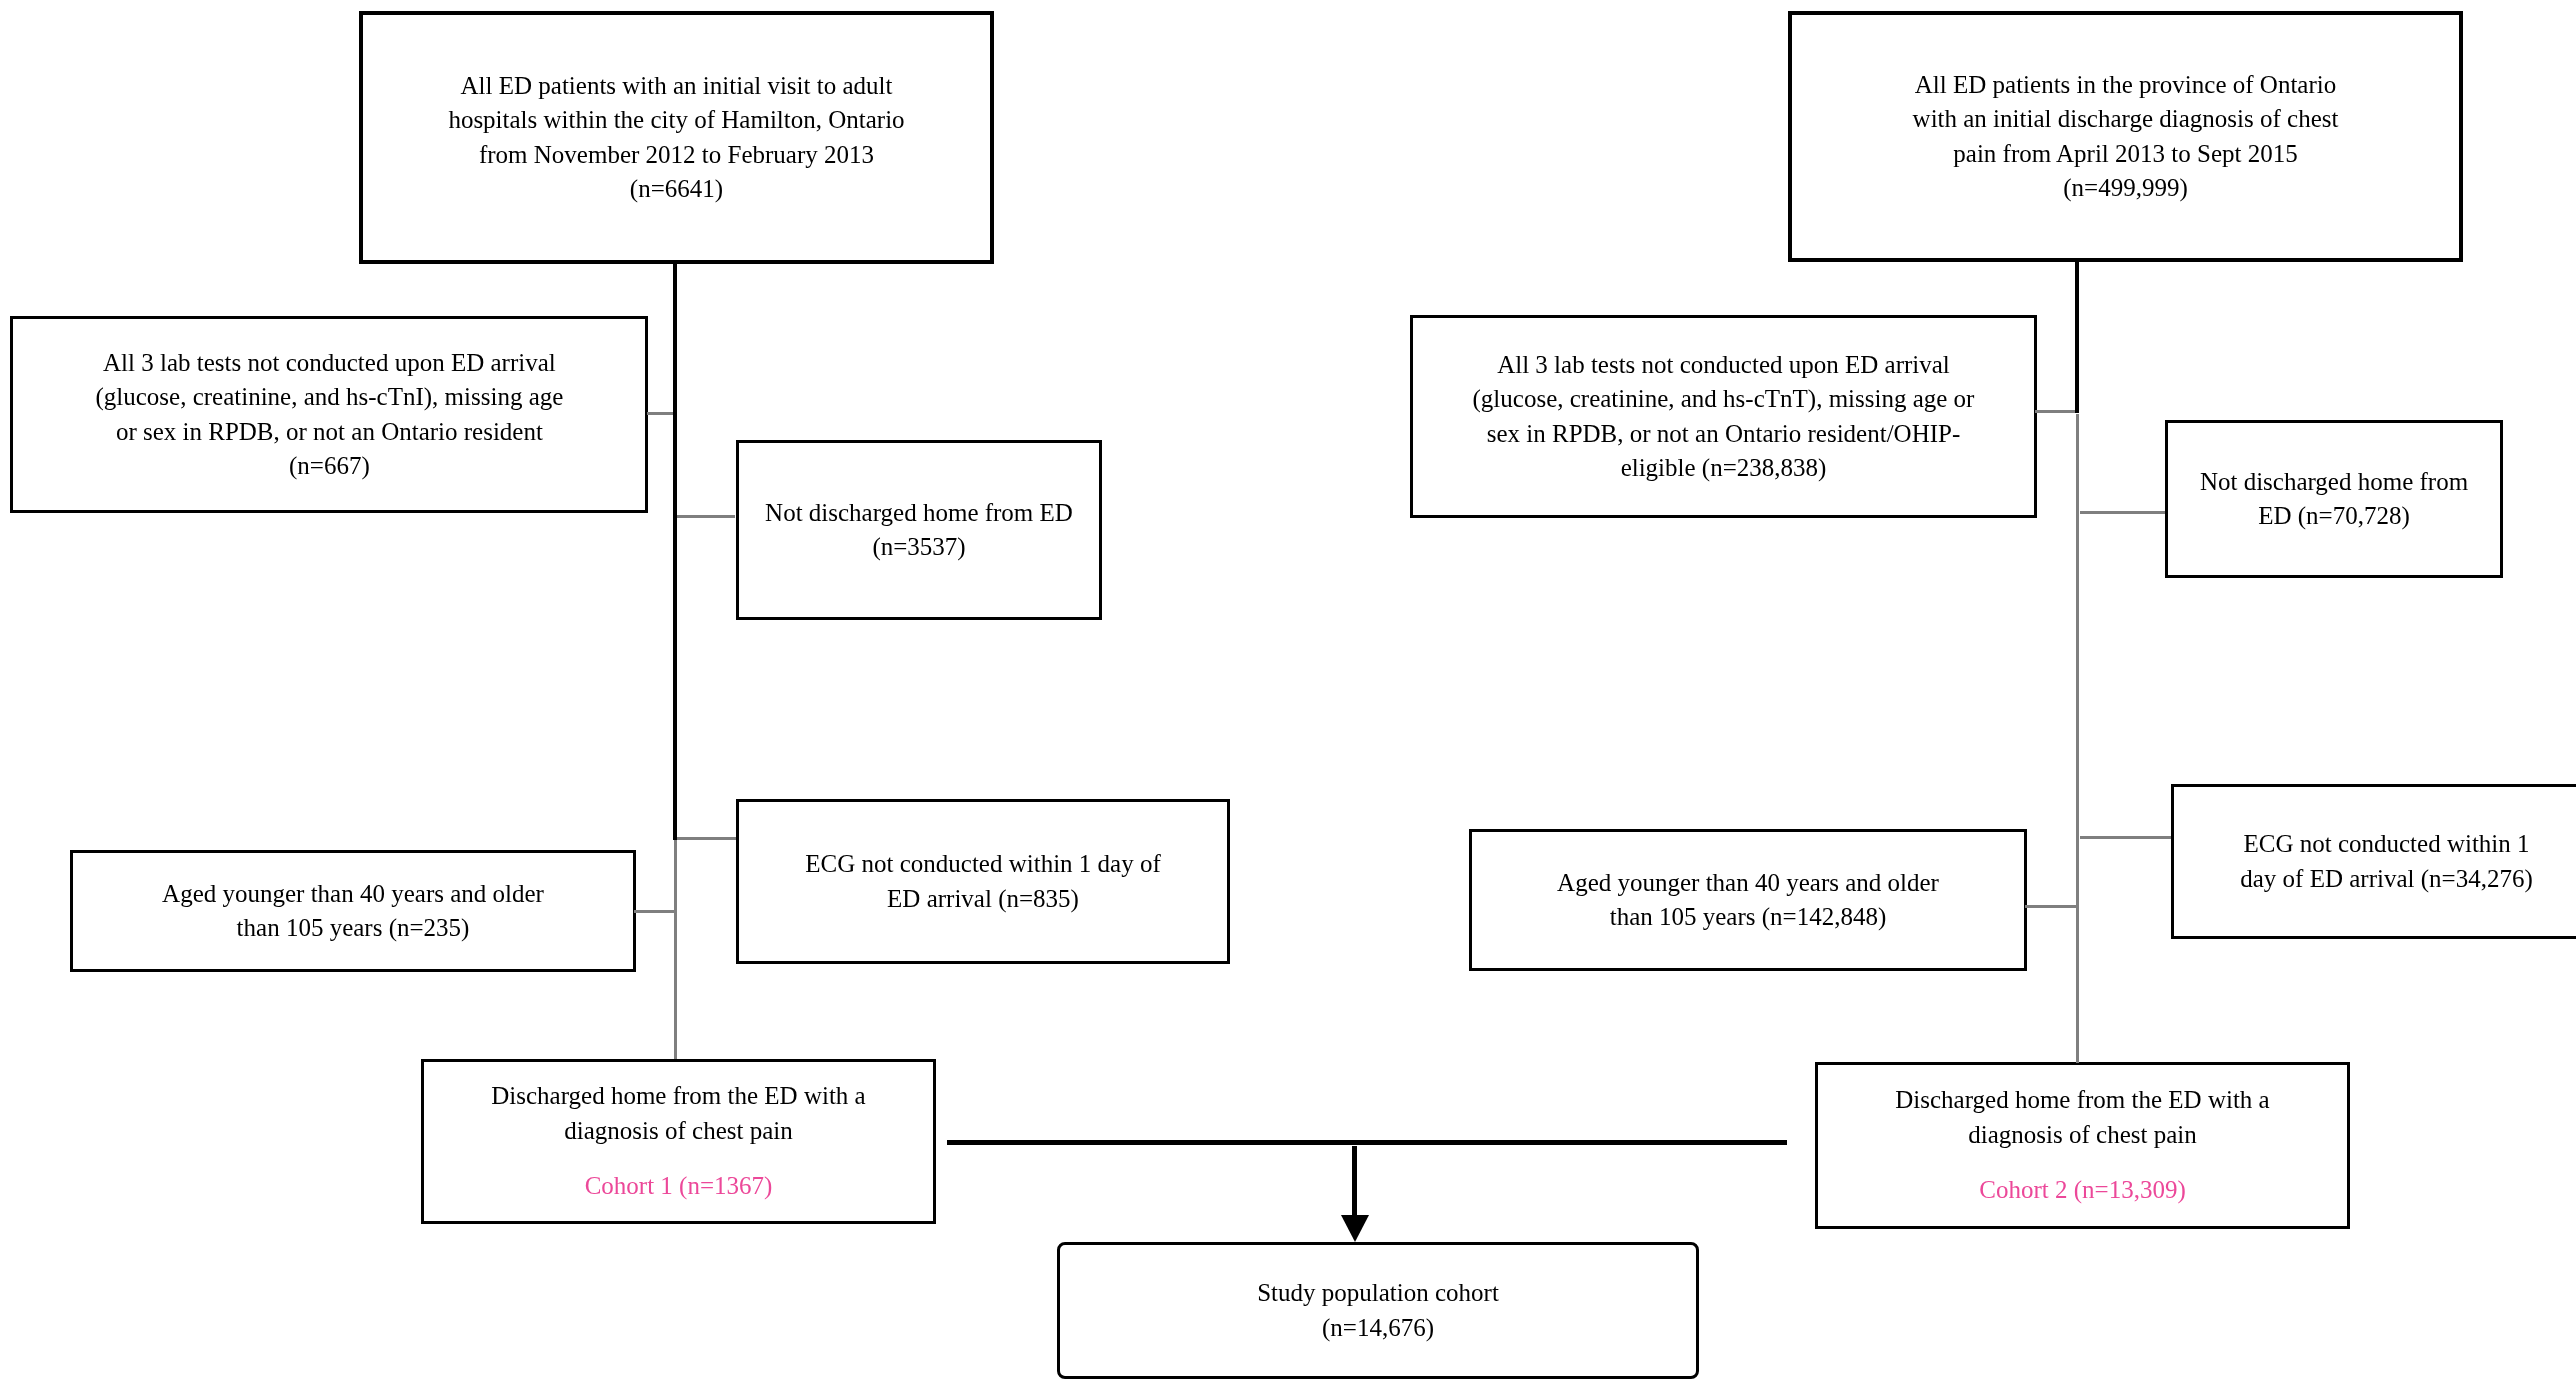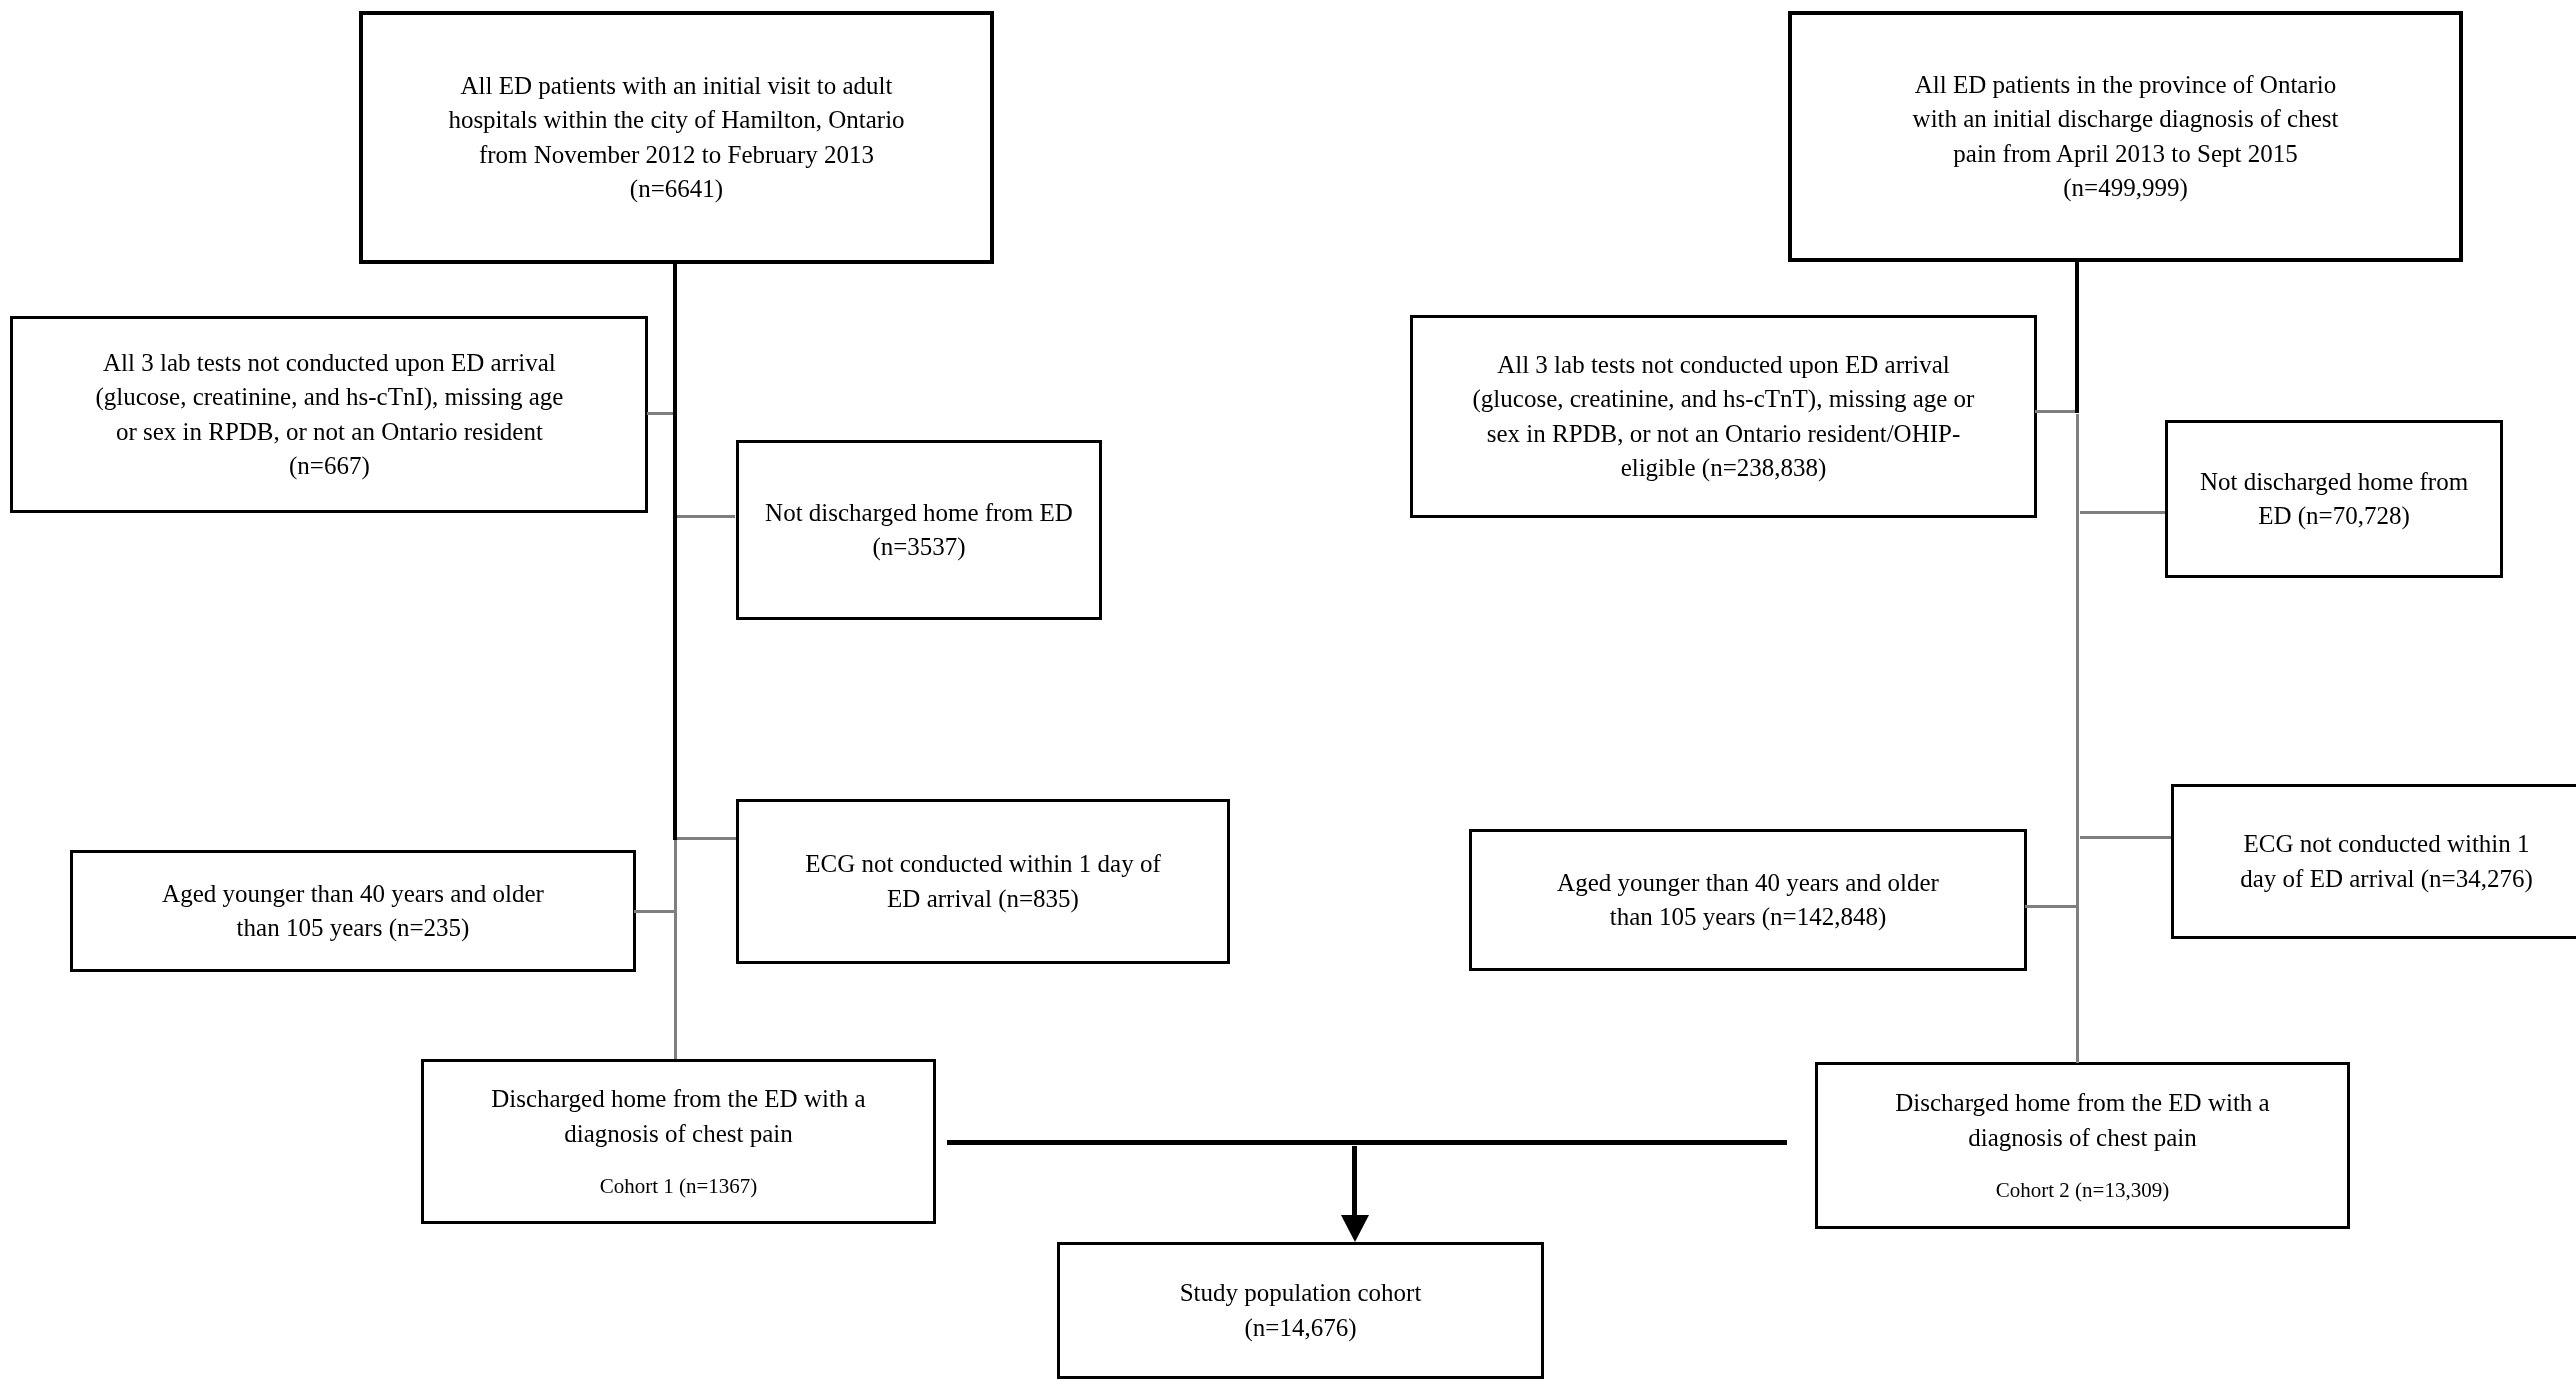--- a/index.html
+++ b/index.html
@@ -30,24 +30,24 @@
   }
   .box.thick { border-width: 4.4px; }
   .box-text {
     white-space: pre-line;
     font-size: 25px;
     line-height: 1.38;
     color: #000000;
   }
   .cohort-label {
     white-space: pre-line;
-    font-size: 21px;
+    font-size: 25px;
     line-height: 1.38;
     margin-top: 21px;
-    color: #000000;
+    color: #ec4899;
   }
   .line {
     position: absolute;
     background: #7f7f7f;
   }
   .line.black { background: #000000; }
   .arrow-head {
     position: absolute;
     width: 0;
     height: 0;
@@ -62,21 +62,21 @@
   .b-labs-left        { left: 10.4px;   top: 316px;  width: 638px; height: 197px; }
   .b-notdis-left      { left: 736px;  top: 440px;  width: 366px; height: 180px; }
   .b-ecg-left         { left: 736px;  top: 799px;  width: 494px; height: 165px; }
   .b-aged-left        { left: 70px;   top: 850px;  width: 566px; height: 122px; }
   .b-cohort-left      { left: 421px;  top: 1059px; width: 515px; height: 165px; }
   .b-labs-right       { left: 1410px; top: 315px;  width: 627px; height: 203px; }
   .b-notdis-right     { left: 2165px; top: 420px;  width: 338px; height: 158px; }
   .b-ecg-right        { left: 2171px; top: 738px;  width: 431px; height: 155px; margin-top: 46px; }
   .b-aged-right       { left: 1469px; top: 829px;  width: 558px; height: 142px; }
   .b-cohort-right     { left: 1815px; top: 1062px; width: 535px; height: 167px; }
-  .b-study            { left: 1057px; top: 1242px; width: 487px; height: 137px; }
+  .b-study            { left: 1057px; top: 1242px; width: 642px; height: 137px; border-radius: 8px; }
 
   
   .v-left-black   { left: 673px;  top: 263px;  width: 4.4px;  height: 577px; }
   .v-left-gray    { left: 674px;  top: 840px;  width: 2.6px;  height: 219px; }
   .v-right-black  { left: 2075px; top: 260px;  width: 4.4px;  height: 153px; }
   .v-right-gray   { left: 2076px; top: 414px;  width: 2.6px;  height: 649px; }
   .s-l-labs       { left: 647px;  top: 412px;  width: 26px;  height: 2.6px; }
   .s-l-notdis     { left: 677px;  top: 515px;  width: 58px;  height: 2.6px; }
   .s-l-ecg        { left: 677px;  top: 837px;  width: 59px;  height: 2.6px; }
   .s-l-aged       { left: 634px;  top: 910px; width: 40px;  height: 2.6px; }

